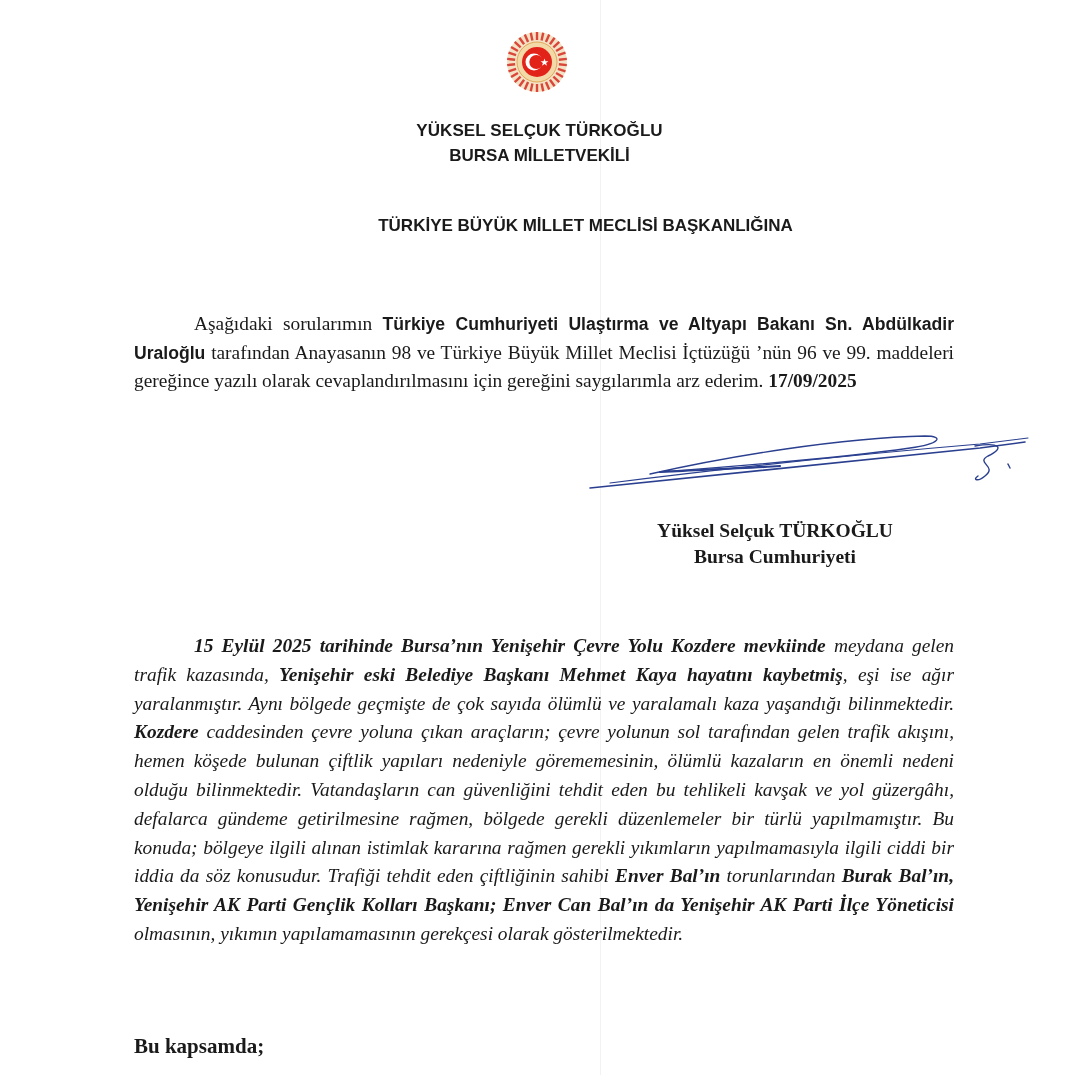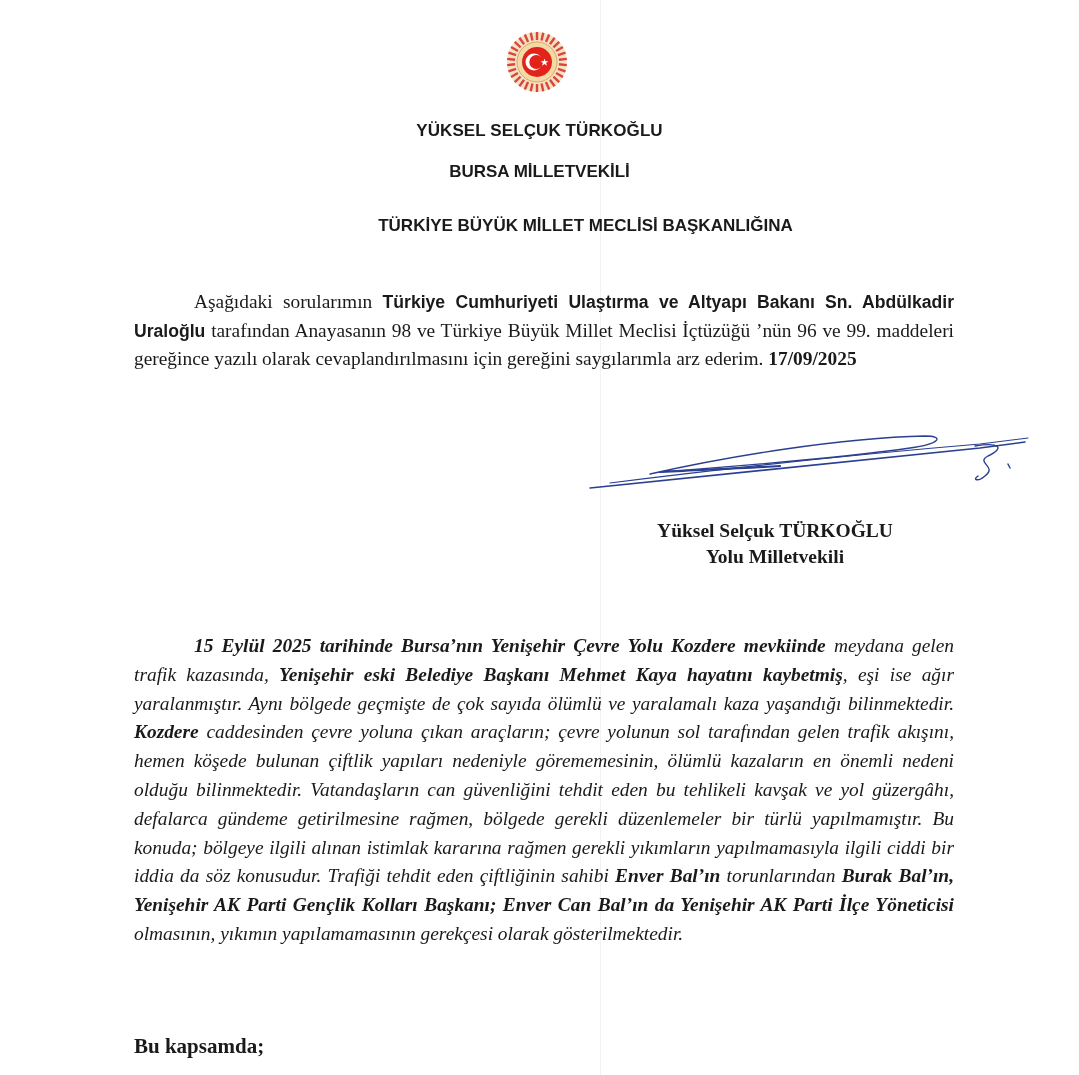--- a/index.html
+++ b/index.html
@@ -7,28 +7,28 @@
     width:1079px; height:1075px; overflow:hidden; background:#ffffff;
     position:relative; color:#1a1a1a;
     font-family:"Liberation Serif", serif;
   }
   .emblem { position:absolute; left:506px; top:31px; width:62px; height:62px; }
   .hdr {
     position:absolute; left:0; width:1079px; text-align:center;
     font-family:"Liberation Sans", sans-serif; font-weight:bold; color:#1a1a1a;
   }
   .hdr-name { top:121px; font-size:17px; letter-spacing:0.1px; }
-  .hdr-role { top:146px; font-size:17px;margin-top:16px; }
+  .hdr-role { top:146px; font-size:17px; }
   .hdr-addr { top:216px; font-size:17px; left:0;margin-left:46px; }
   .para {
     position:absolute; left:134px; width:820px;
     font-size:19.4px; line-height:28.6px; text-align:justify;
     text-align-last:left;
   }
-  .p1 { top:288px; text-indent:60px; }
+  .p1 { top:310px; text-indent:60px; }
   .sans-b { font-family:"Liberation Sans", sans-serif; font-weight:bold; font-size:17.6px; }
   b { font-weight:bold; }
   .signature { position:absolute; left:580px; top:428px; width:455px; height:70px; }
   .sig-name {
     position:absolute; left:640px; width:270px; text-align:center;
     font-size:19.5px; font-weight:bold; top:520px;
   }
   .sig-role {
     position:absolute; left:640px; width:270px; text-align:center;
     font-size:19.5px; font-weight:bold; top:546px;
@@ -96,17 +96,17 @@
 <svg class="signature" viewBox="0 0 455 70" fill="none" stroke="#2a3f8f" stroke-linecap="round">
   <path d="M10 60 C 120 48, 250 36, 400 20 L 445 14" stroke-width="1.6"></path>
   <path d="M30 55 C 150 40, 280 26, 400 16 L 448 10" stroke-width="1.2"></path>
   <path d="M70 46 C 150 28, 260 10, 345 8 C 365 8, 360 16, 330 20 C 260 30, 160 38, 80 44" stroke-width="1.3"></path>
   <path d="M80 44 C 120 42, 170 40, 200 38" stroke-width="2.2"></path>
   <path d="M395 18 C 420 14, 425 20, 408 28 C 395 35, 418 38, 405 48 C 398 54, 392 52, 398 48" stroke-width="1.4"></path>
   <path d="M428 36 L 430 40" stroke-width="1.4"></path>
 </svg>
 
 <div class="sig-name">Yüksel Selçuk TÜRKOĞLU</div>
-<div class="sig-role">Yolu Milletvekili</div>
+<div class="sig-role">Bursa Cumhuriyeti</div>
 
 <div class="para p2"><b>15 Eylül 2025 tarihinde Bursa’nın Yenişehir Çevre Yolu Kozdere mevkiinde</b><span> meydana gelen trafik kazasında, </span><b>Yenişehir eski Belediye Başkanı Mehmet Kaya hayatını kaybetmiş</b><span>, eşi ise ağır yaralanmıştır. Aynı bölgede geçmişte de çok sayıda ölümlü ve yaralamalı kaza yaşandığı bilinmektedir. </span><b>Kozdere</b><span> caddesinden çevre yoluna çıkan araçların; çevre yolunun sol tarafından gelen trafik akışını, hemen köşede bulunan çiftlik yapıları nedeniyle görememesinin, ölümlü kazaların en önemli nedeni olduğu bilinmektedir. Vatandaşların can güvenliğini tehdit eden bu tehlikeli kavşak ve yol güzergâhı, defalarca gündeme getirilmesine rağmen, bölgede gerekli düzenlemeler bir türlü yapılmamıştır. Bu konuda; bölgeye ilgili alınan istimlak kararına rağmen gerekli yıkımların yapılmamasıyla ilgili ciddi bir iddia da söz konusudur. Trafiği tehdit eden çiftliğinin sahibi </span><b>Enver Bal’ın</b><span> torunlarından </span><b>Burak Bal’ın, Yenişehir AK Parti Gençlik Kolları Başkanı; Enver Can Bal’ın da Yenişehir AK Parti İlçe Yöneticisi</b><span> olmasının, yıkımın yapılamamasının gerekçesi olarak gösterilmektedir.</span></div>
 
 <div class="closing">Bu kapsamda;</div>
 
 </body></html>

